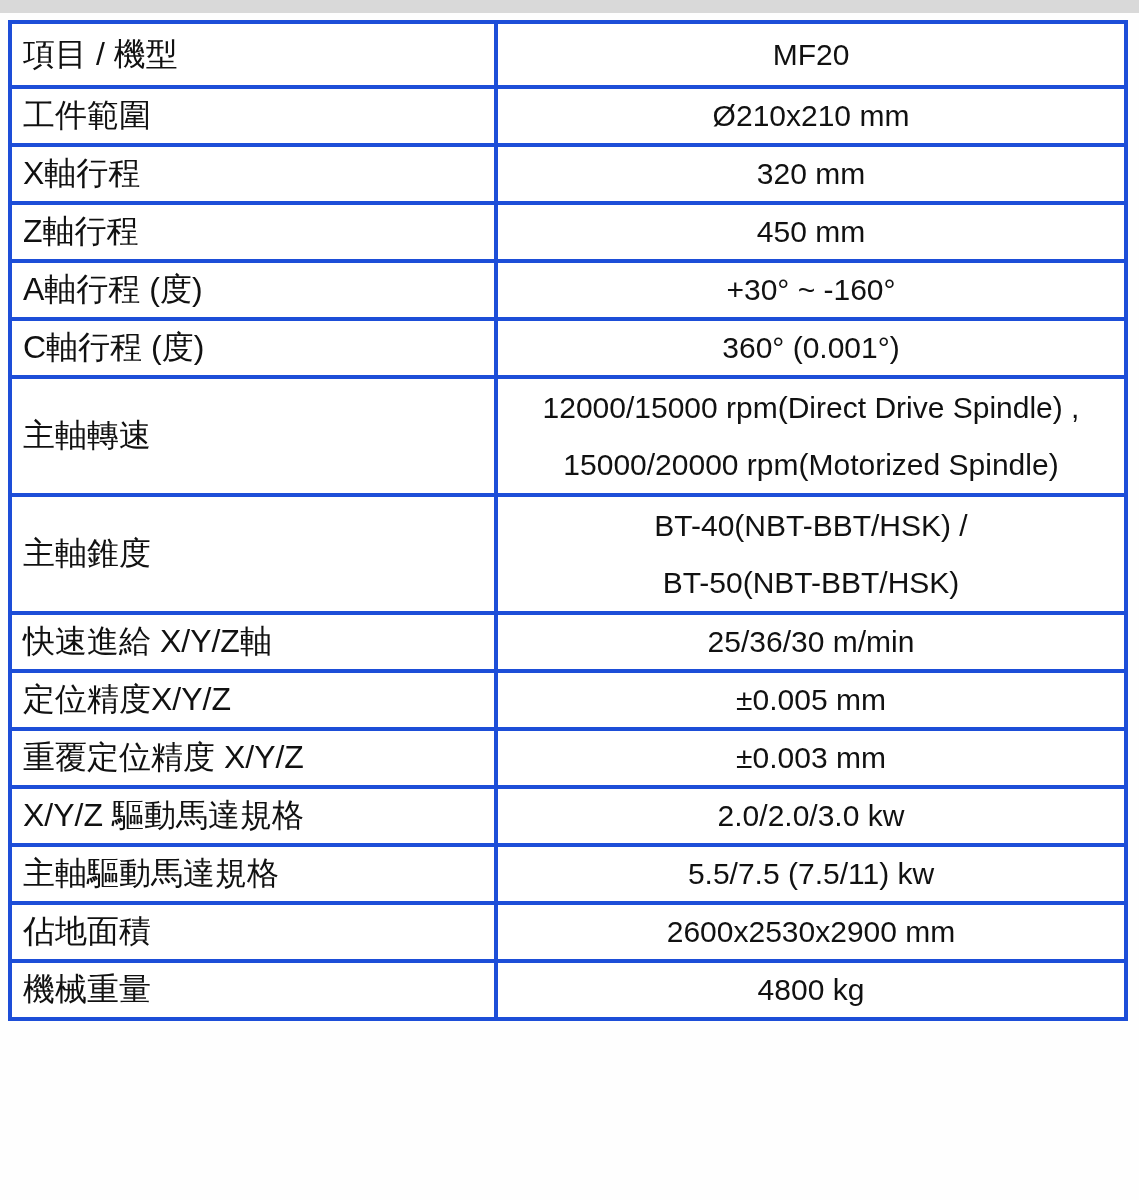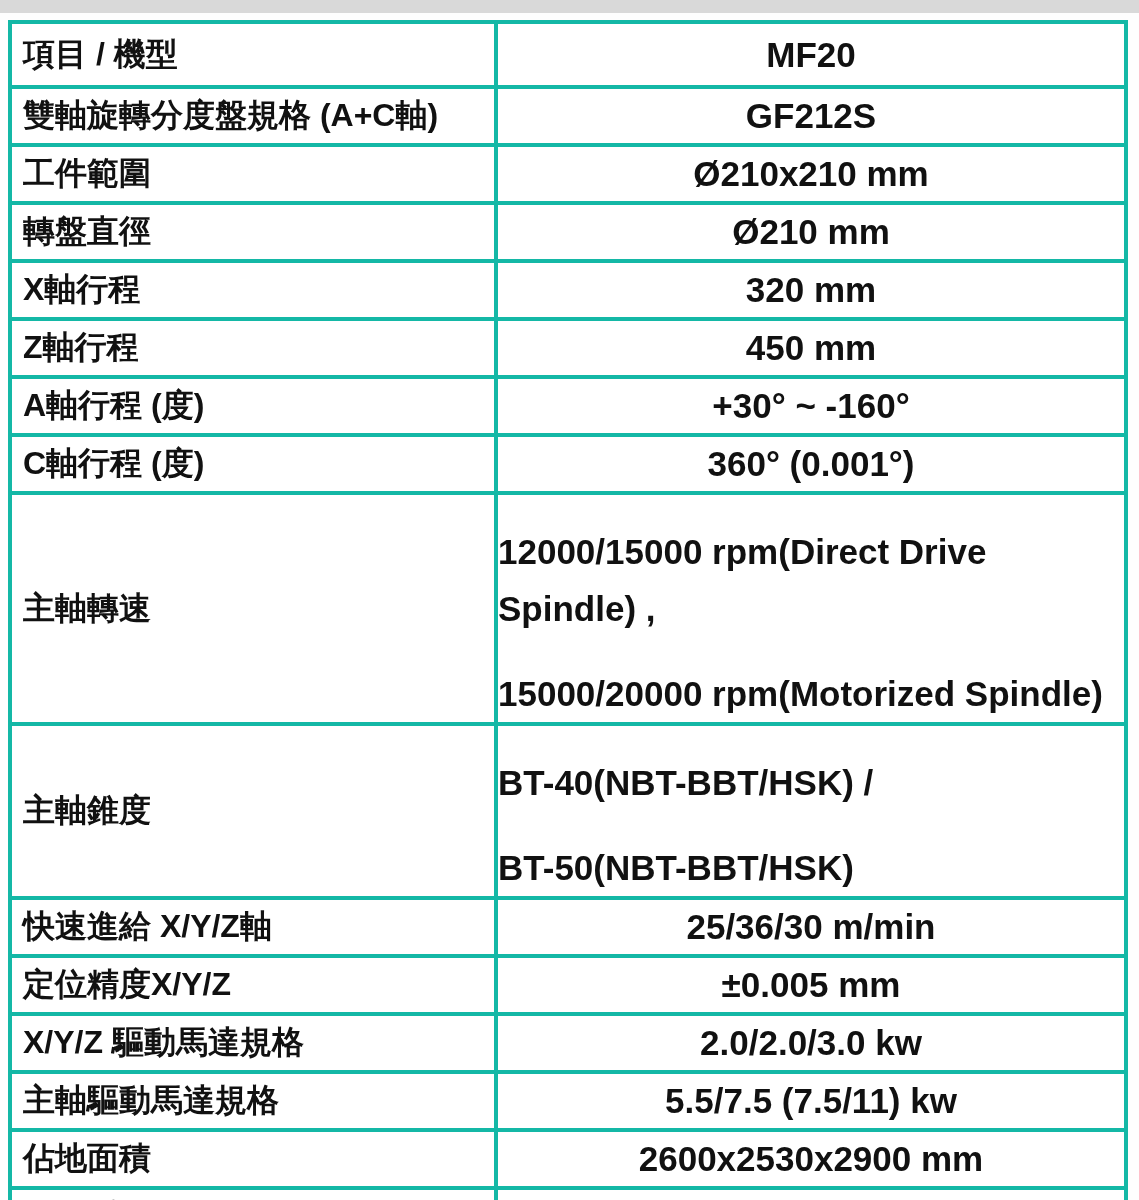--- a/index.html
+++ b/index.html
@@ -27,71 +27,61 @@
   table.spec-table {
     position: absolute;
     left: 8px;
     top: 20px;
     width: 1116px;
     border-collapse: collapse;
     table-layout: fixed;
     background: #ffffff;
   }
   table.spec-table td {
-    border: 4px solid #14b8a6;
+    border: 4px solid #1d4ed8;
     vertical-align: middle;
     overflow: hidden;
-    font-weight: bold;
   }
   td.label-cell {
     padding-left: 11px;
     font-size: 32px;
     text-align: left;
   }
   td.value-cell {
-    font-size: 35px;
+    font-size: 30px;
     text-align: center;
     padding: 0;
   }
   tr.row-header { height: 65px; }
   tr.row-single { height: 58px; }
   tr.row-double { height: 116px; }
   .value-line {
     line-height: 57px;
-    text-align: left;
-    margin-top: 28px;
+    text-align: center;
   }
 </style>
 </head>
 <body>
 
 <div class="page">
   <div class="scan-band"></div>
 
   <table class="spec-table">
     <colgroup>
       <col style="width:486px">
       <col style="width:630px">
     </colgroup>
     <tbody id="spec-tbody">
       <tr class="row-header">
         <td class="label-cell">項目 / 機型</td>
         <td class="value-cell">MF20</td>
       </tr>
-    <tr class="row-single">
-          <td class="label-cell">雙軸旋轉分度盤規格 (A+C軸)</td>
-          <td class="value-cell">GF212S</td>
-        </tr>
         <tr class="row-single">
           <td class="label-cell">工件範圍</td>
           <td class="value-cell">Ø210x210 mm</td>
-        </tr>
-        <tr class="row-single">
-          <td class="label-cell">轉盤直徑</td>
-          <td class="value-cell">Ø210 mm</td>
         </tr>
         <tr class="row-single">
           <td class="label-cell">X軸行程</td>
           <td class="value-cell">320 mm</td>
         </tr>
         <tr class="row-single">
           <td class="label-cell">Z軸行程</td>
           <td class="value-cell">450 mm</td>
         </tr>
         <tr class="row-single">
@@ -118,20 +108,24 @@
         </tr>
         <tr class="row-single">
           <td class="label-cell">快速進給 X/Y/Z軸</td>
           <td class="value-cell">25/36/30 m/min</td>
         </tr>
         <tr class="row-single">
           <td class="label-cell">定位精度X/Y/Z</td>
           <td class="value-cell">±0.005 mm</td>
         </tr>
         <tr class="row-single">
+          <td class="label-cell">重覆定位精度 X/Y/Z</td>
+          <td class="value-cell">±0.003 mm</td>
+        </tr>
+        <tr class="row-single">
           <td class="label-cell">X/Y/Z 驅動馬達規格</td>
           <td class="value-cell">2.0/2.0/3.0 kw</td>
         </tr>
         <tr class="row-single">
           <td class="label-cell">主軸驅動馬達規格</td>
           <td class="value-cell">5.5/7.5 (7.5/11) kw</td>
         </tr>
         <tr class="row-single">
           <td class="label-cell">佔地面積</td>
           <td class="value-cell">2600x2530x2900 mm</td>

